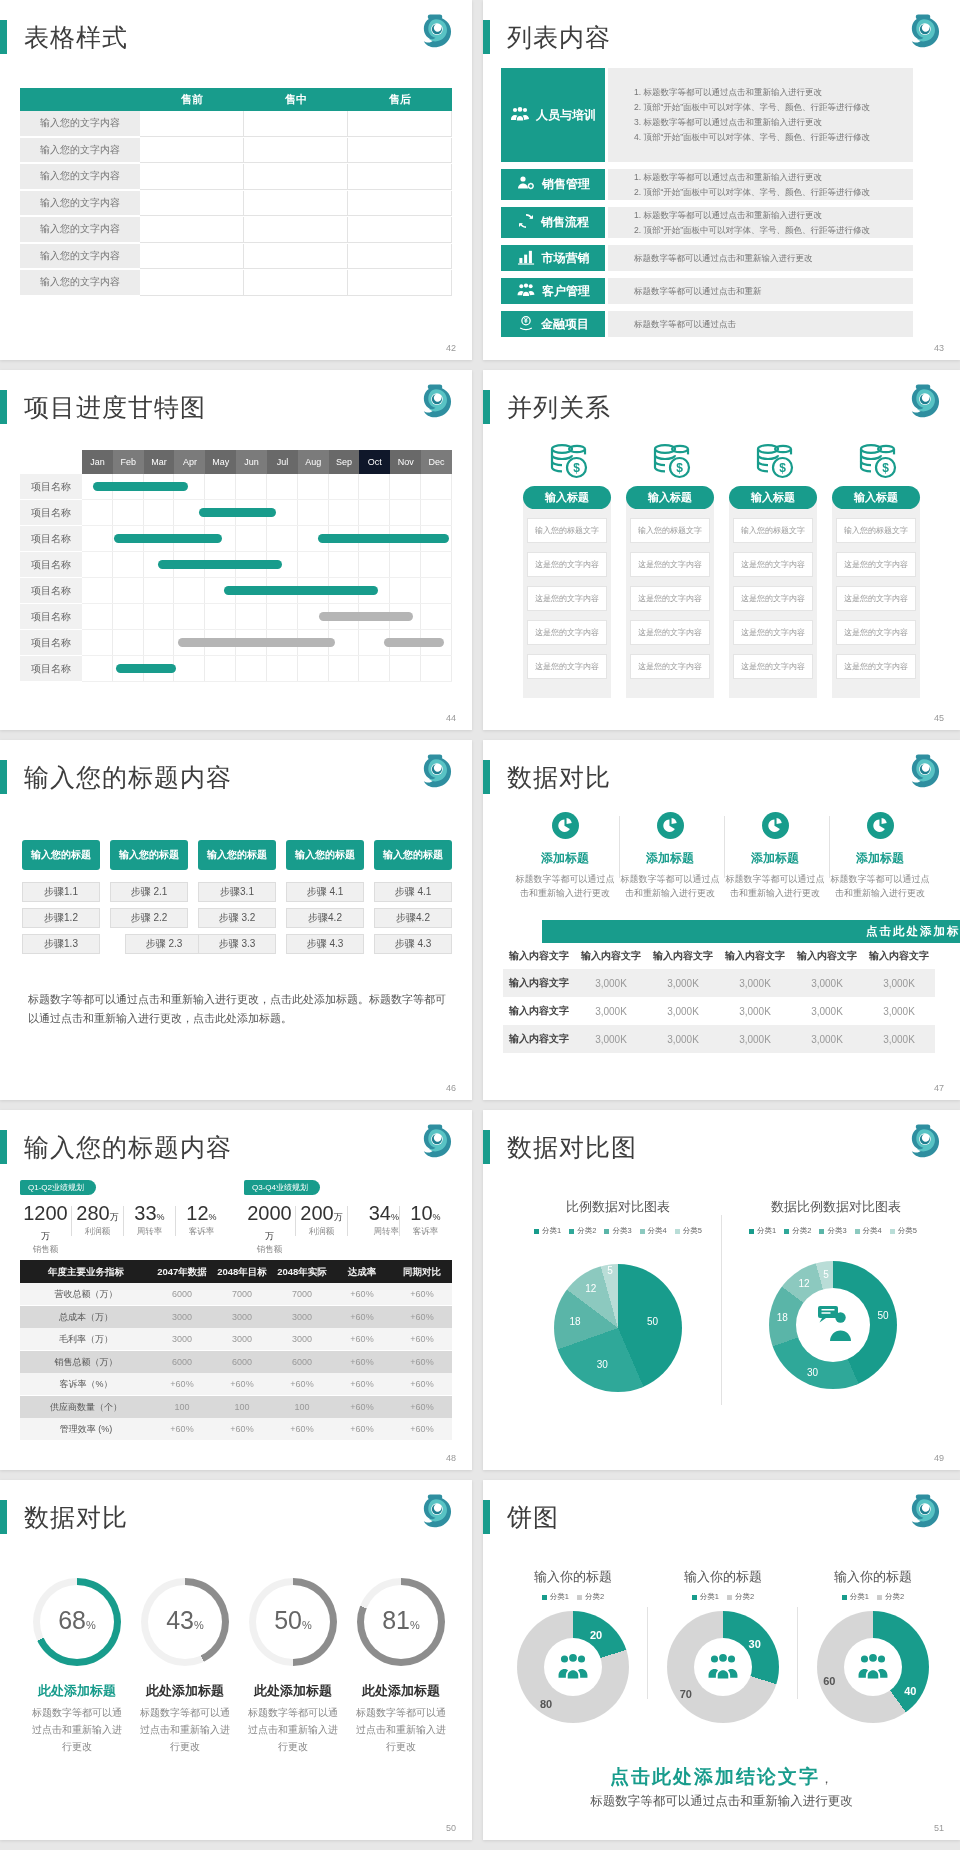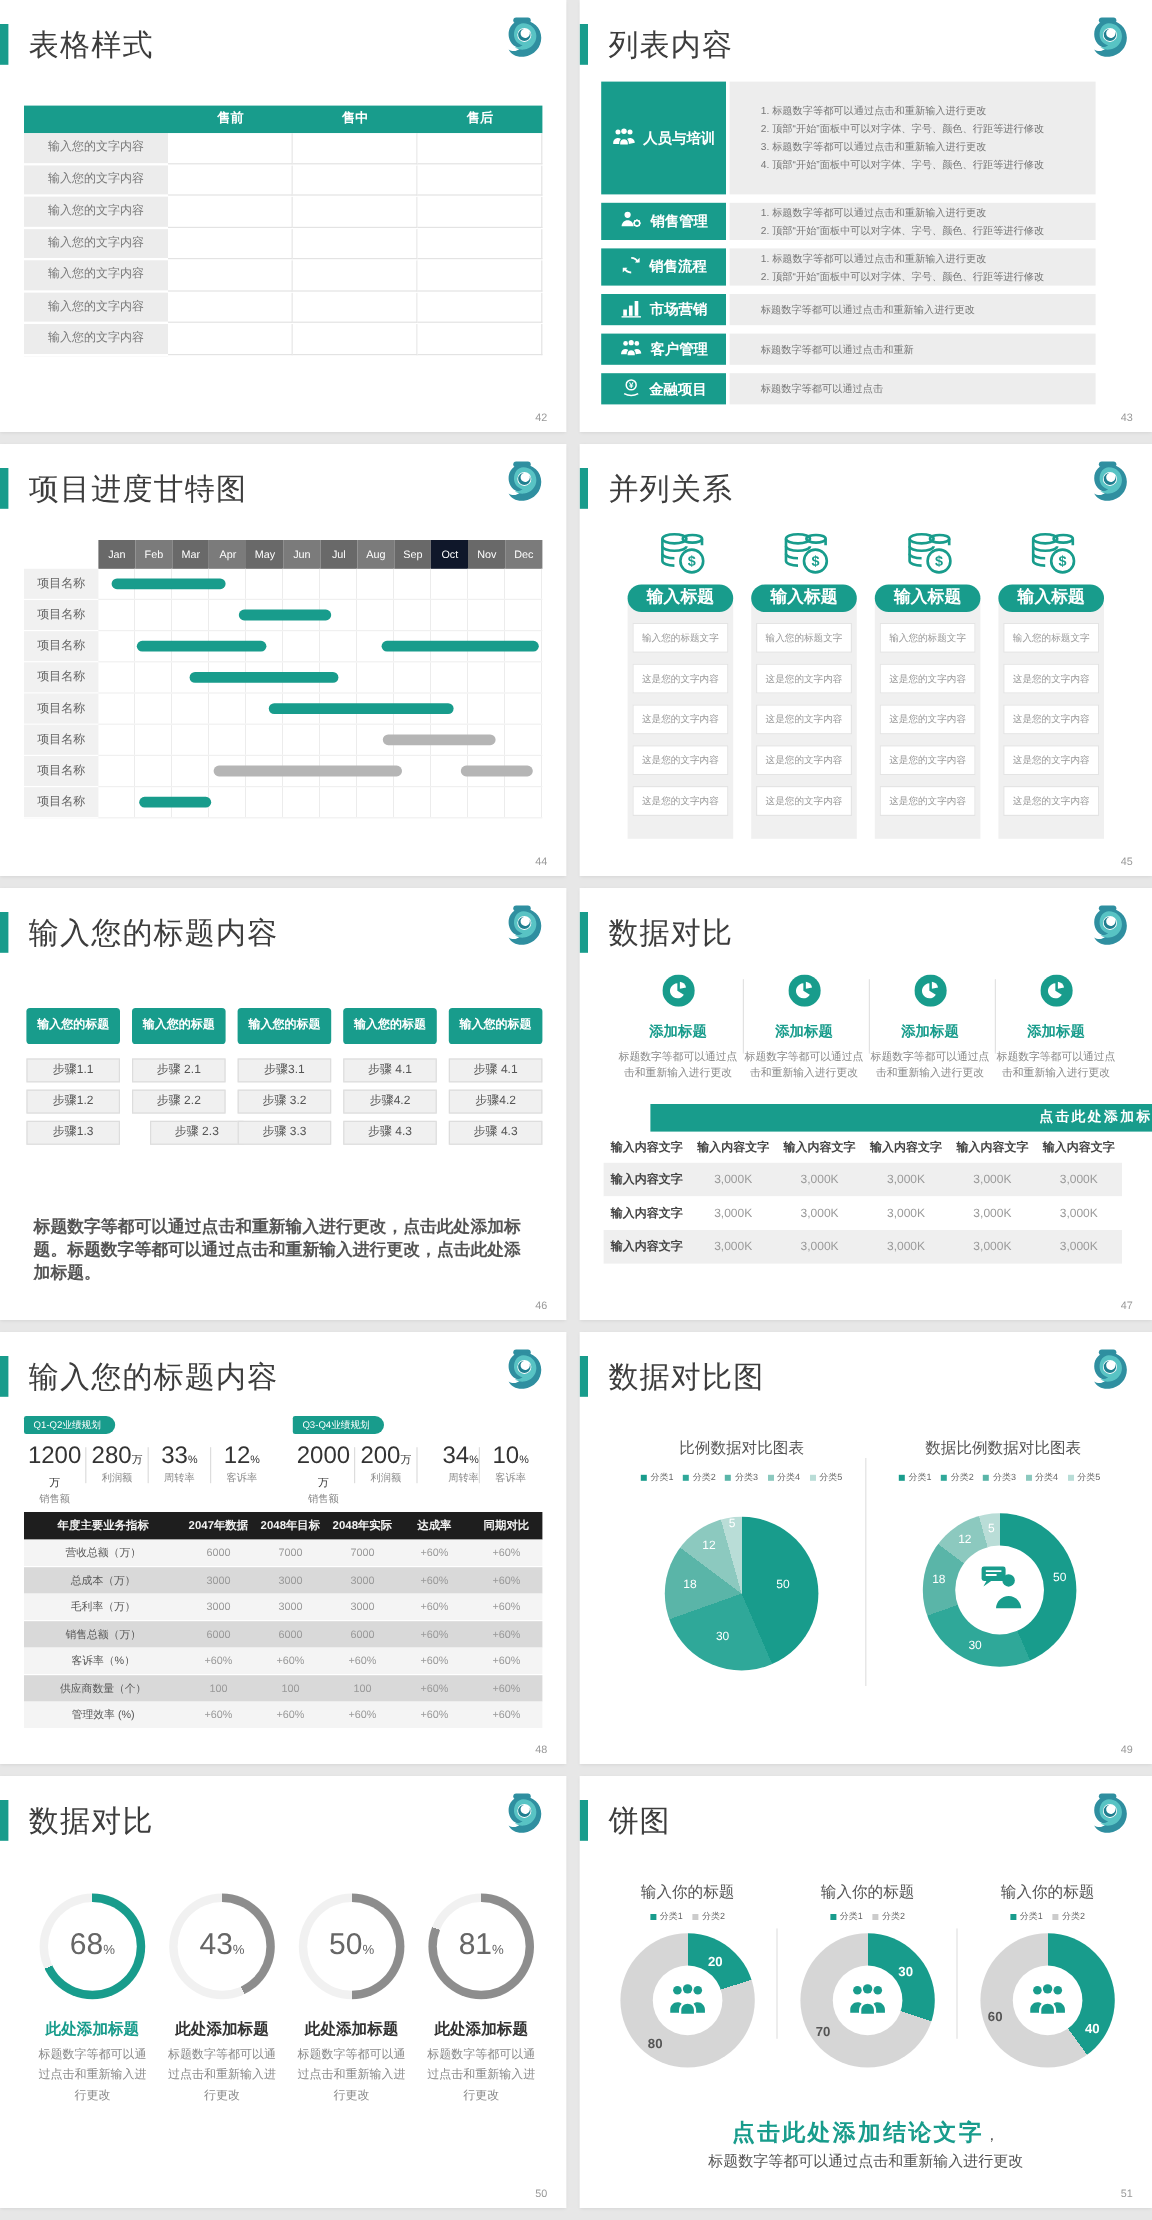--- a/index.html
+++ b/index.html
@@ -24,21 +24,21 @@
   .l-row{position:absolute;left:18px;display:flex;}
   .l-block{width:104px;background:var(--teal);color:#fff;display:flex;align-items:center;justify-content:center;gap:6px;font-size:12px;font-weight:bold;}
   .l-panel{position:absolute;left:107px;width:305px;background:#ededed;color:#777;font-size:8.5px;}
   
   .g-month{color:#fff;font-size:9px;text-align:center;line-height:24px;}
   .g-label{background:#f1f1f1;color:#666;font-size:10px;text-align:center;border-bottom:1px solid #fff;}
   .g-cellrow{border-bottom:1px solid #f0f0f0;position:relative;}
   .g-bar{position:absolute;height:9px;top:50%;margin-top:-4.5px;border-radius:5px;}
   
   .p-col{position:absolute;width:88px;text-align:center;}
-  .p-pill{background:var(--teal);color:#fff;font-size:14px;font-weight:bold;height:23px;line-height:23px;border-radius:12px;position:relative;z-index:2;font-family:Liberation Serif, serif;}
+  .p-pill{background:var(--teal);color:#fff;font-size:11px;font-weight:bold;height:23px;line-height:23px;border-radius:12px;position:relative;z-index:2;}
   .p-panel{background:#f0f0f0;margin-top:-11px;padding:20px 4px 10px 4px;}
   .p-card{background:#fff;border:1px solid #e4e4e4;height:23px;line-height:23px;font-size:8px;color:#999;margin-bottom:9px;}
   
   .st-head{position:absolute;background:var(--teal);color:#fff;font-size:10.5px;font-weight:bold;height:30px;line-height:30px;text-align:center;border-radius:3px;}
   .st-box{position:absolute;background:#f0f0f0;border:1px solid #ddd;color:#555;font-size:10px;height:18px;line-height:18px;text-align:center;}
   
   .f-col{position:absolute;width:100px;text-align:center;}
   .f-title{color:var(--teal);font-weight:bold;font-size:12px;margin:7px 0 5px;}
   .f-desc{color:#8a8a8a;font-size:9px;line-height:14px;}
   .vdiv{position:absolute;width:1px;background:#e2e2e2;}
@@ -428,21 +428,21 @@
         <div class="st-box" style="left: 198px; top: 194px; width: 76px;">步骤 3.3</div>
         <div class="st-head" style="left: 286px; top: 100px; width: 78px; font-size: 10px;">输入您的标题</div>
         <div class="st-box" style="left: 286px; top: 142px; width: 76px;">步骤 4.1</div>
         <div class="st-box" style="left: 286px; top: 168px; width: 76px;">步骤4.2</div>
         <div class="st-box" style="left: 286px; top: 194px; width: 76px;">步骤 4.3</div>
         <div class="st-head" style="left: 374px; top: 100px; width: 78px; font-size: 10px;">输入您的标题</div>
         <div class="st-box" style="left: 374px; top: 142px; width: 76px;">步骤 4.1</div>
         <div class="st-box" style="left: 374px; top: 168px; width: 76px;">步骤4.2</div>
         <div class="st-box" style="left: 374px; top: 194px; width: 76px;">步骤 4.3</div>
       </div>
-    <div class="abs" style="left:28px;top:273px;width:418px;font-size:14px;line-height:19px;color:#555;font-weight:bold;">标题数字等都可以通过点击和重新输入进行更改，点击此处添加标题。标题数字等都可以通过点击和重新输入进行更改，点击此处添加标题。</div>
+    <div class="abs" style="left:28px;top:250px;width:418px;font-size:11px;line-height:19px;color:#555;">标题数字等都可以通过点击和重新输入进行更改，点击此处添加标题。标题数字等都可以通过点击和重新输入进行更改，点击此处添加标题。</div>
   </div>
 
   <div class="slide" id="s6">
     <div class="s-head">
         <div class="accent-bar"></div>
       <div class="s-title">数据对比</div>
       </div>
     <span class="logo"><svg width="37" height="35" viewBox="0 0 38 36">
           <rect x="11" y="0.5" width="15" height="5" rx="2.5" fill="#2f8fa0"></rect>
           <path d="M19 3c9 0 16 6.5 16 15 0 8.2-6 15.2-15 16.2-6 .7-11-2.2-13-6.2 3 2 7 2 10-1-6-1-10-6-10-12C7 8 12 3 19 3z" fill="#2f8fa0"></path>

